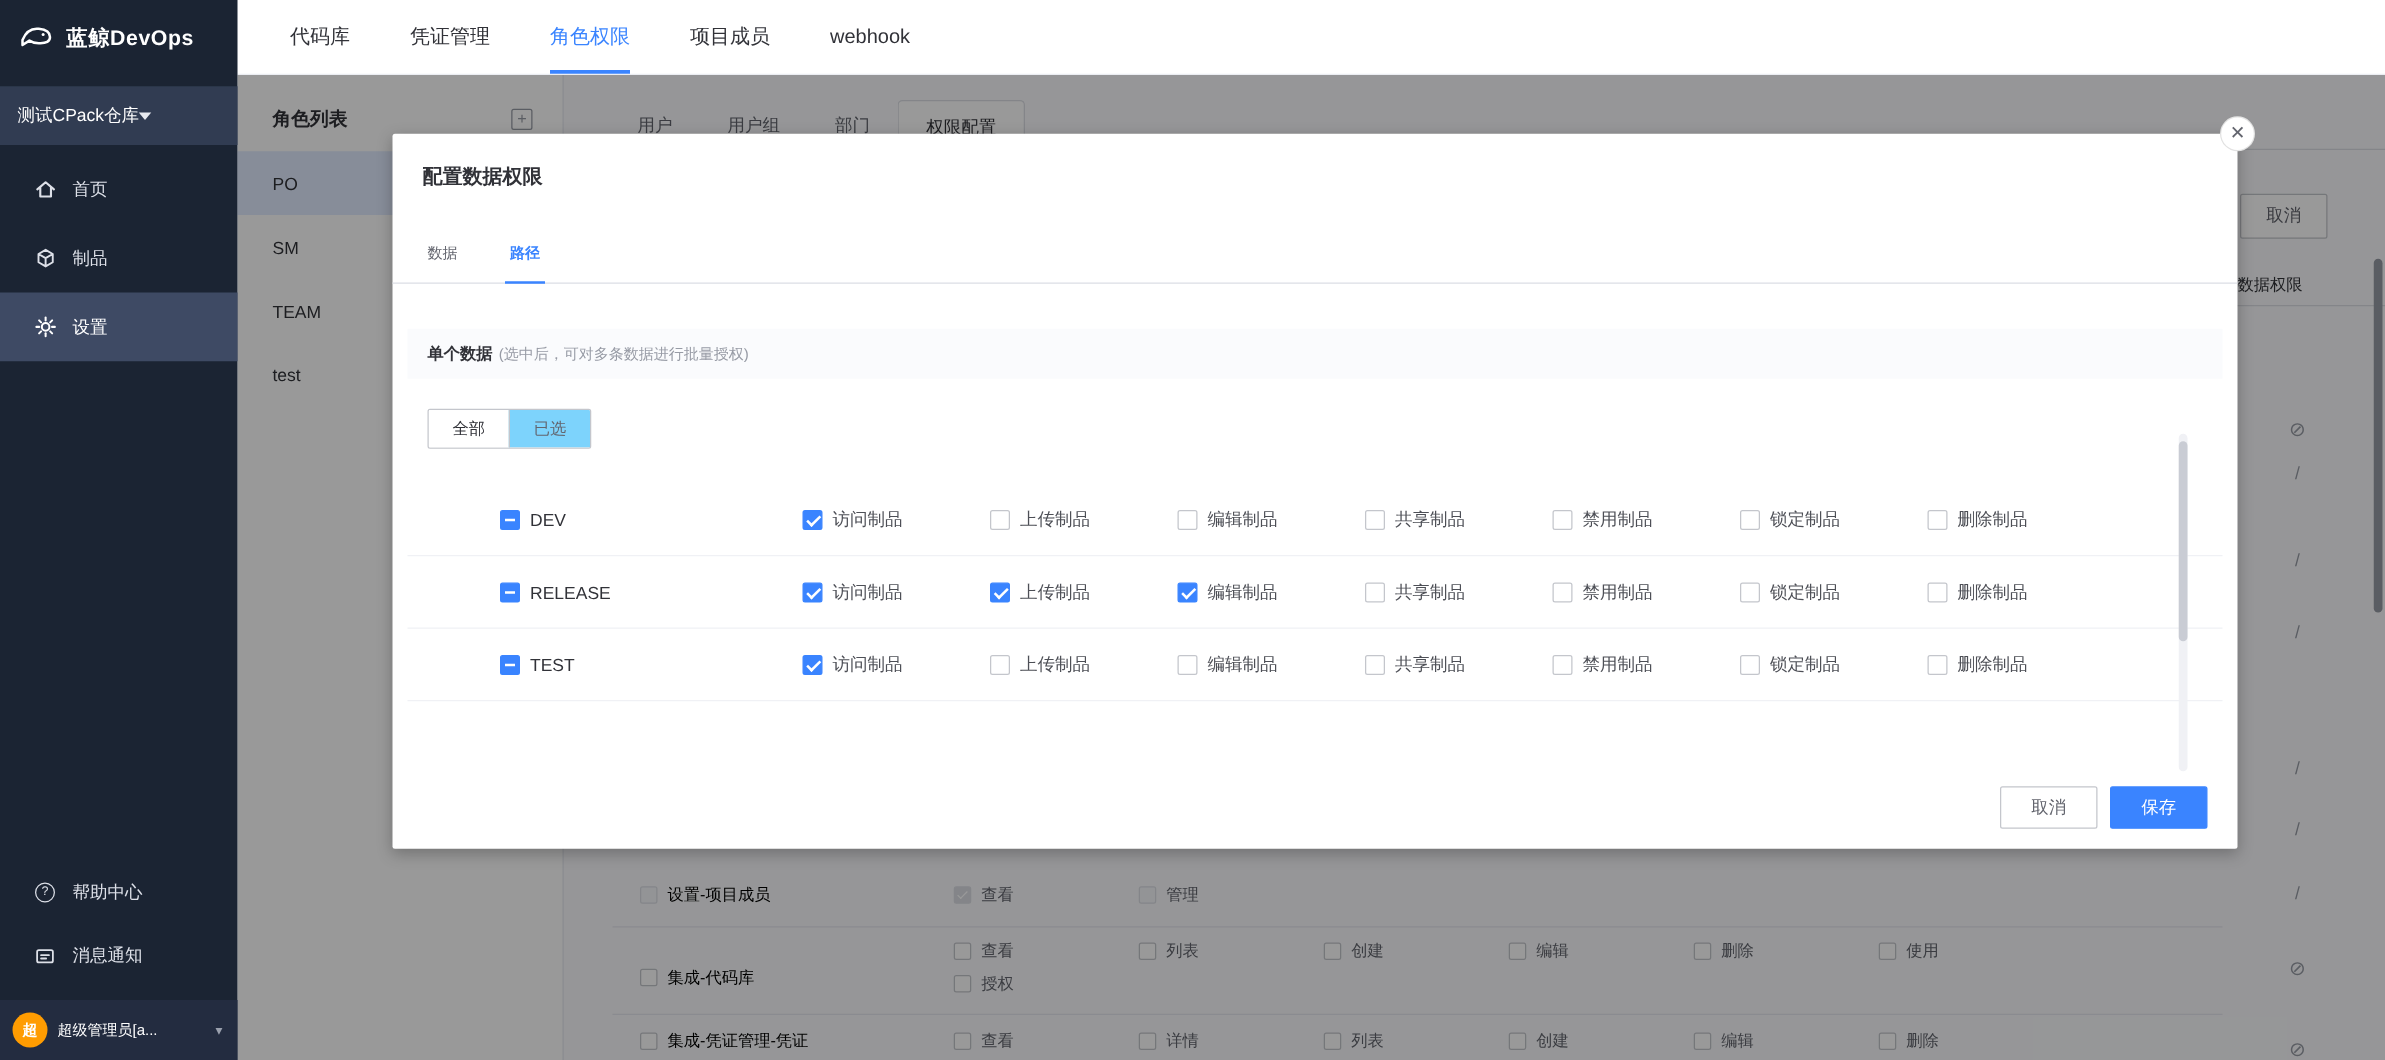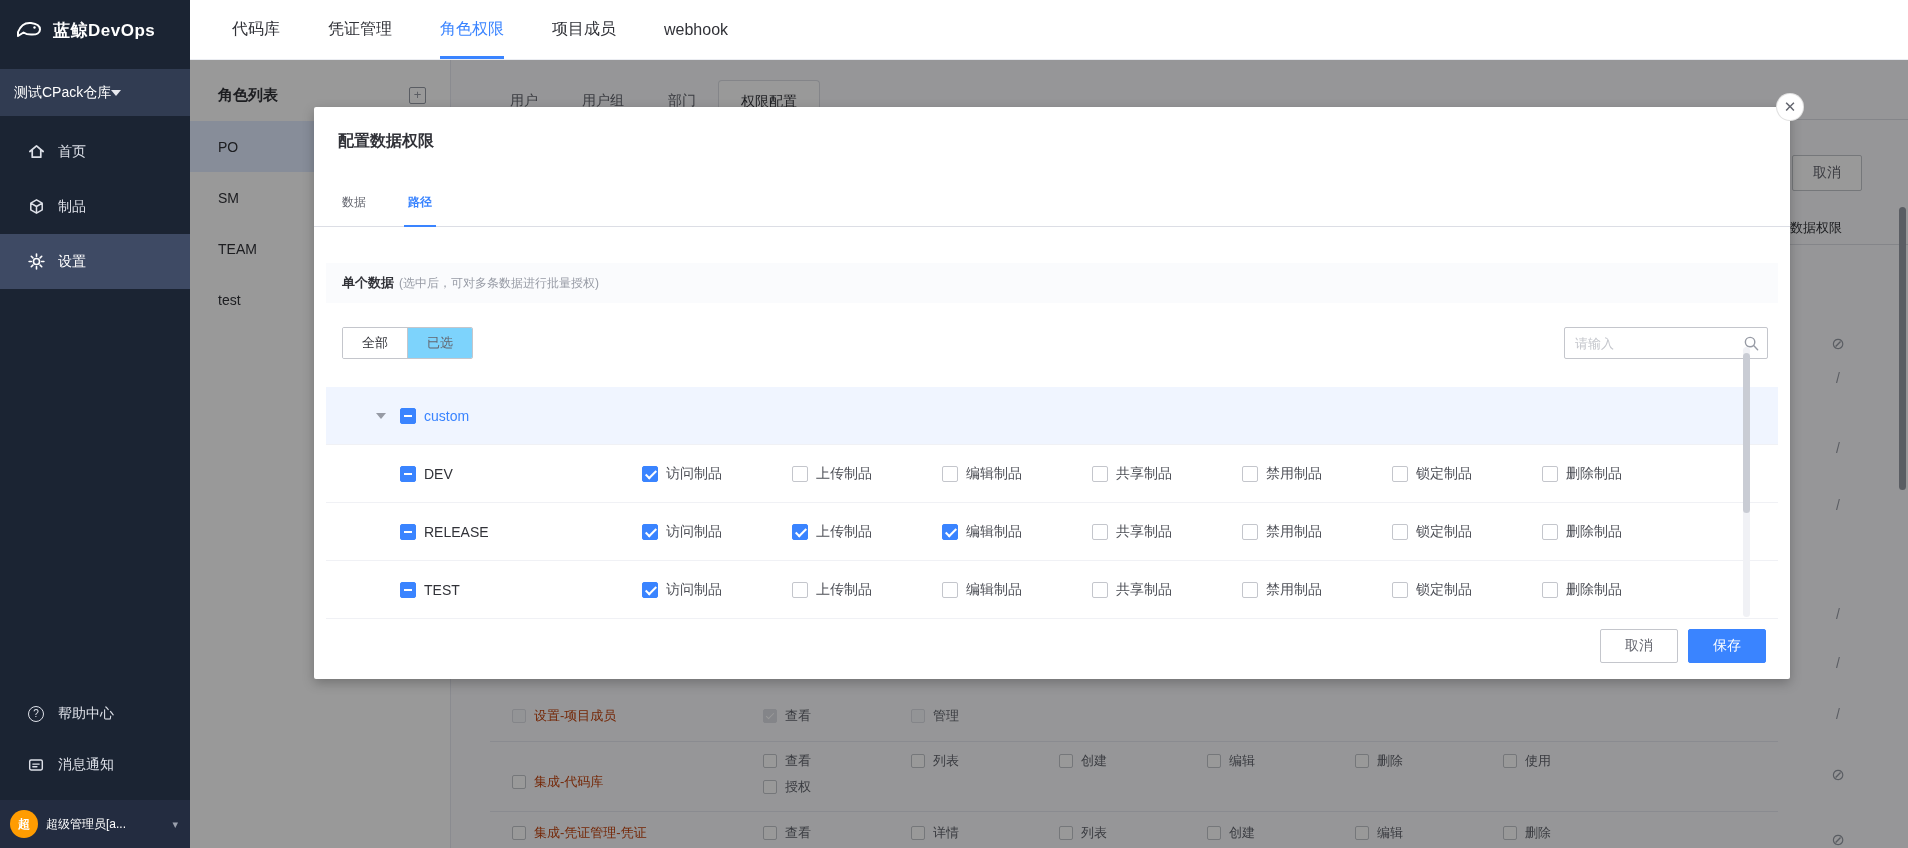--- a/index.html
+++ b/index.html
@@ -49,21 +49,21 @@
 
   .bg-cancel-btn { position:absolute; left:1602px; top:95px; width:70px; height:36px; background:#fff; border:1px solid #c4c6cc; border-radius:2px; color:#63656e; font-size:14px; display:flex; align-items:center; justify-content:center; cursor:pointer; }
   .bg-col-header { position:absolute; left:1600px; top:159px; font-size:13px; color:#313238; }
   .bg-col-line { position:absolute; left:1599px; right:0; top:184px; height:1px; background:#dcdee5; }
   .mark { position:absolute; left:1634px; width:28px; text-align:center; color:#979ba5; font-size:14px; }
   .mark.circ { font-size:16px; }
   .page-scrollbar { position:absolute; right:2px; top:147px; width:7px; height:283px; background:#979ba5; border-radius:4px; cursor:pointer; }
 
   .bgt-sep { position:absolute; left:300px; right:130px; height:1px; background:#e6e8f0; }
   .bgt-row { position:absolute; left:322px; display:flex; align-items:center; font-size:13px; color:#63656e; }
-  .bgt-name { width:251px; display:flex; align-items:center; gap:8px; color:#c2410c; }
+  .bgt-name { width:251px; display:flex; align-items:center; gap:8px; color:#000000; }
   .bgt-cell { width:148px; display:flex; align-items:center; gap:8px; }
   .bgt-stack { width:148px; display:flex; flex-direction:column; gap:8px; }
   .bgt-stack .line { display:flex; align-items:center; gap:8px; }
 
   
   .cb { width:16px; height:16px; border:1px solid #c4c6cc; border-radius:2px; background:#fff; display:inline-block; position:relative; flex:none; cursor:pointer; }
   .cb.checked { background:#3a84ff; border-color:#3a84ff; }
   .cb.checked::after { content:""; position:absolute; left:5px; top:1px; width:4px; height:9px; border:solid #fff; border-width:0 2px 2px 0; transform:rotate(45deg); }
   .cb.indeterminate { background:#3a84ff; border-color:#3a84ff; }
   .cb.indeterminate::after { content:""; position:absolute; left:3px; top:6px; width:8px; height:2px; background:#fff; }
@@ -350,41 +350,23 @@
     <div class="section-bar">
       <span class="section-title">单个数据</span>
       <span class="section-hint">(选中后，可对多条数据进行批量授权)</span>
     </div>
 
     <div class="controls-row">
       <div class="filter-group">
         <div class="filter-seg active">全部</div>
         <div class="filter-seg">已选</div>
       </div>
-      <div class="search-box">
-        <input type="text" placeholder="请输入" style="">
-        <span class="search-icon">
-          <svg width="17" height="17" viewBox="0 0 18 18">
-              <circle cx="7.5" cy="7.5" r="5" fill="none" stroke="#979ba5" stroke-width="1.5"></circle>
-              <line x1="11.5" y1="11.5" x2="15.5" y2="15.5" stroke="#979ba5" stroke-width="1.5" stroke-linecap="round"></line>
-            </svg>
-        </span>
-      </div>
     </div>
 
     <div class="tree">
-      <div class="tree-row parent">
-        <div class="cell-name">
-          <span class="tree-arrow">
-              <i></i>
-            </span>
-          <span class="cb indeterminate"></span>
-          <span class="tree-label parent-label">custom</span>
-        </div>
-      </div>
 
       <div class="tree-row">
         <div class="cell-name">
           <span class="arrow-spacer"></span>
           <span class="cb indeterminate"></span>
           <span class="tree-label">DEV</span>
         </div>
         <label class="cell-perm">
             <span class="cb checked"></span>
             <span class="perm-label">访问制品</span>

